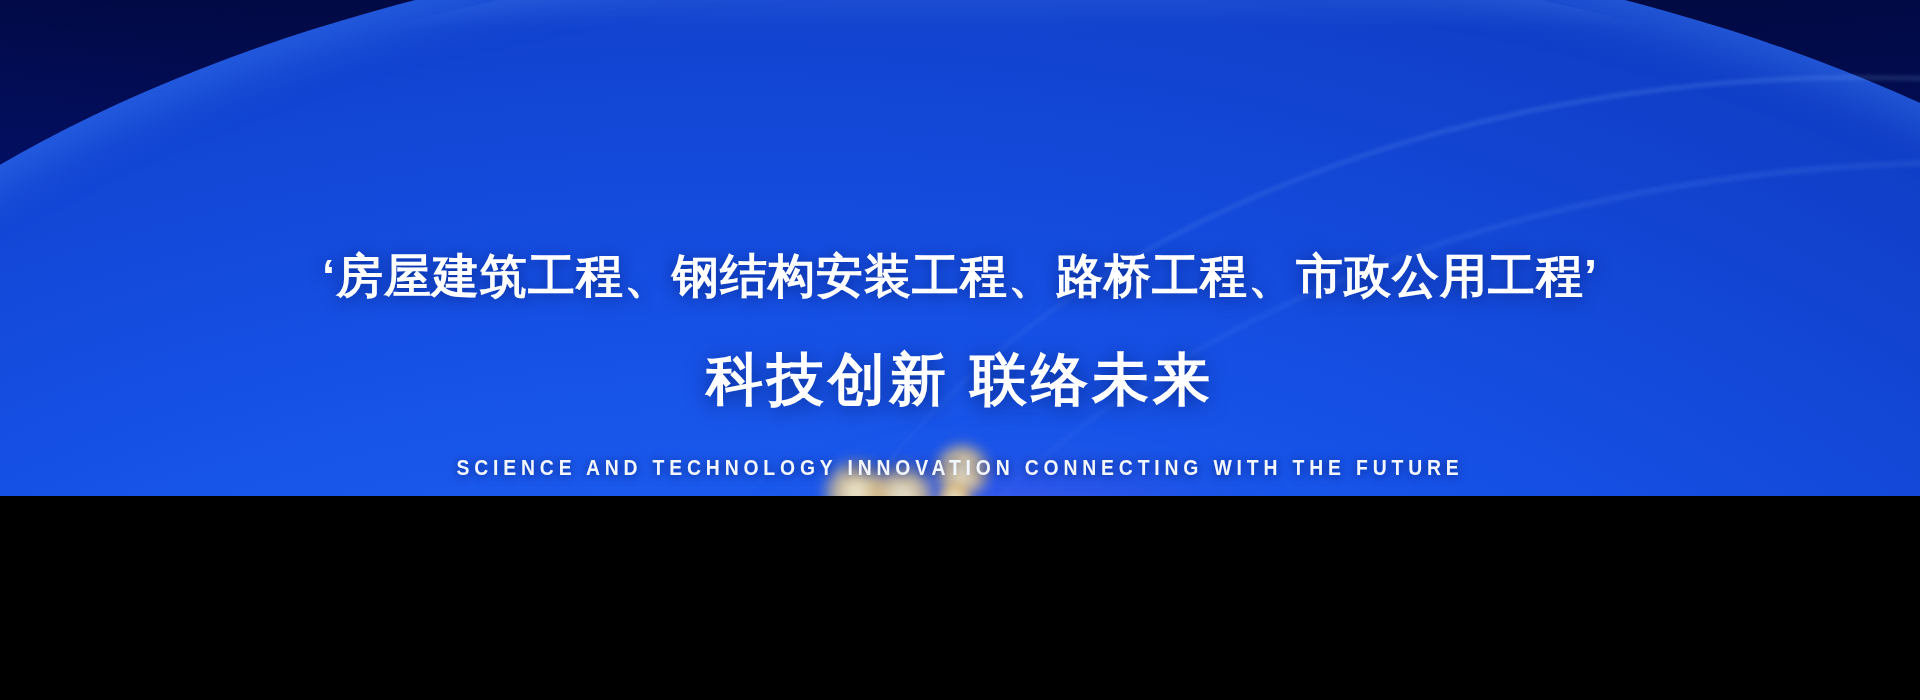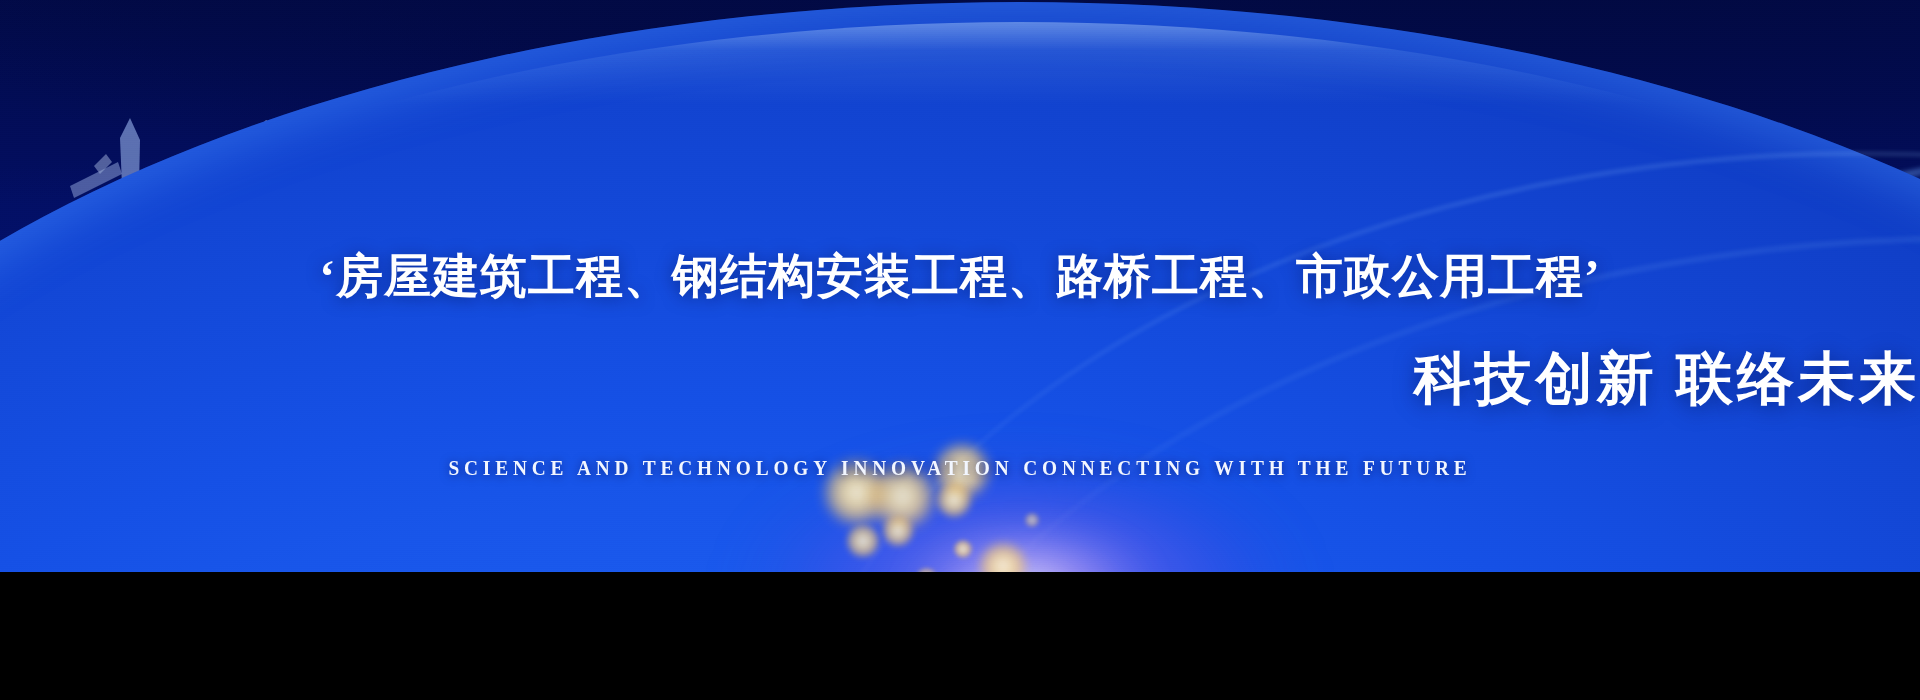--- a/index.html
+++ b/index.html
@@ -2,23 +2,23 @@
 <html lang="zh"><head>
 <meta charset="utf-8">
 <title>Banner</title>
 <style>
   html,body{margin:0;padding:0;background:#000;}
   *{box-sizing:border-box;}
 
   #banner{
     position:relative;
     width:1920px;
-    height:572px;
+    height:496px;
     overflow:hidden;
-    font-family:Liberation Serif, serif;
+    font-family:Liberation Sans, sans-serif;
     background:#a16207;
   }
 
   
   .layer{position:absolute;inset:0;pointer-events:none;}
 
   #sky{
     background:
       radial-gradient(130% 95% at 46% 118%, #1b63f5 0%, #1450e4 13%, #0b36b4 27%, #061f8c 42%, #04177c 56%, #031270 70%, #020e62 100%),
       linear-gradient(180deg,#020c5e 0%,#041374 46%,#062a9d 75%,#0c4ad4 100%);
@@ -177,21 +177,20 @@
   #slogan{
     position:absolute;
     top:348px; left:0; right:0;
     color:#ffffff;
     font-size:57px;
     line-height:1.1;
     font-weight:700;
     letter-spacing:4px;
     white-space:nowrap;
     text-shadow:0 3px 20px rgba(0,20,90,.6);
-    text-align:right;
   }
   #subtitle{
     position:absolute;
     top:455px; left:0; right:0;
     color:#f2f6ff;
     font-size:22px;
     font-weight:600;
     letter-spacing:5.5px;
     white-space:nowrap;
     transform:scaleX(.88);

